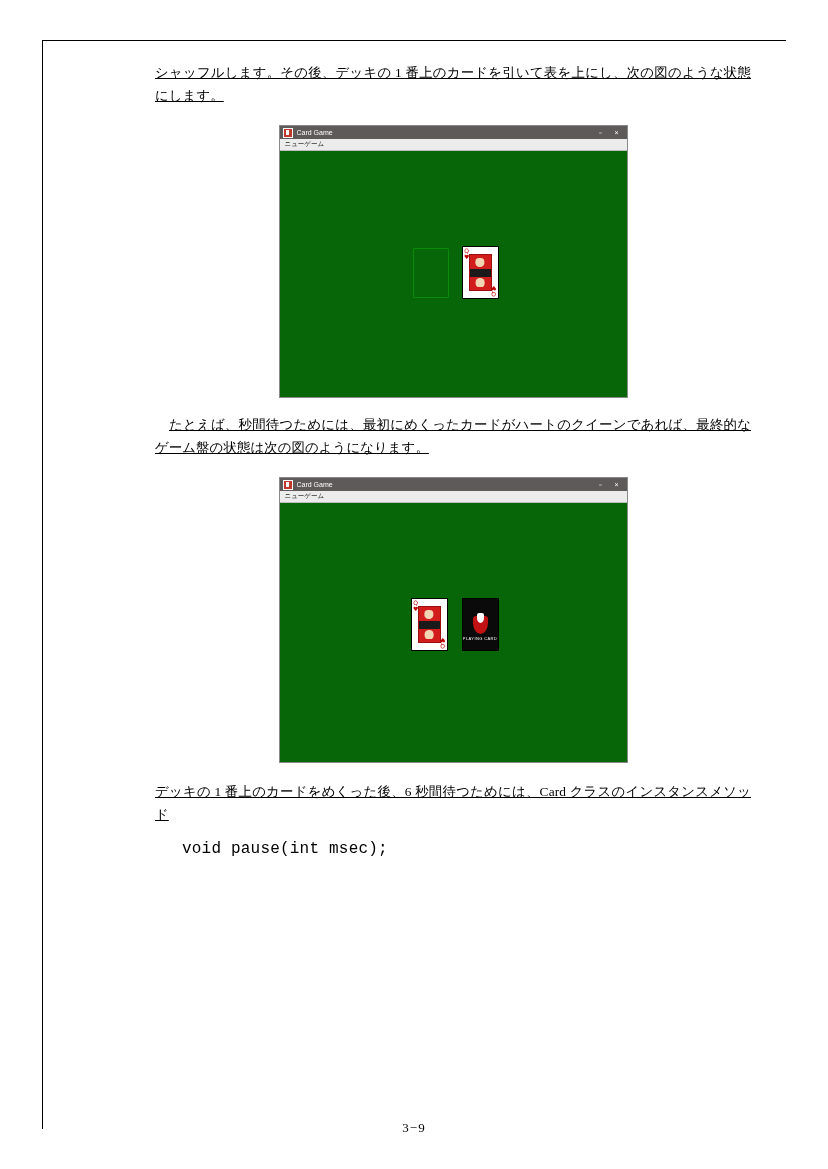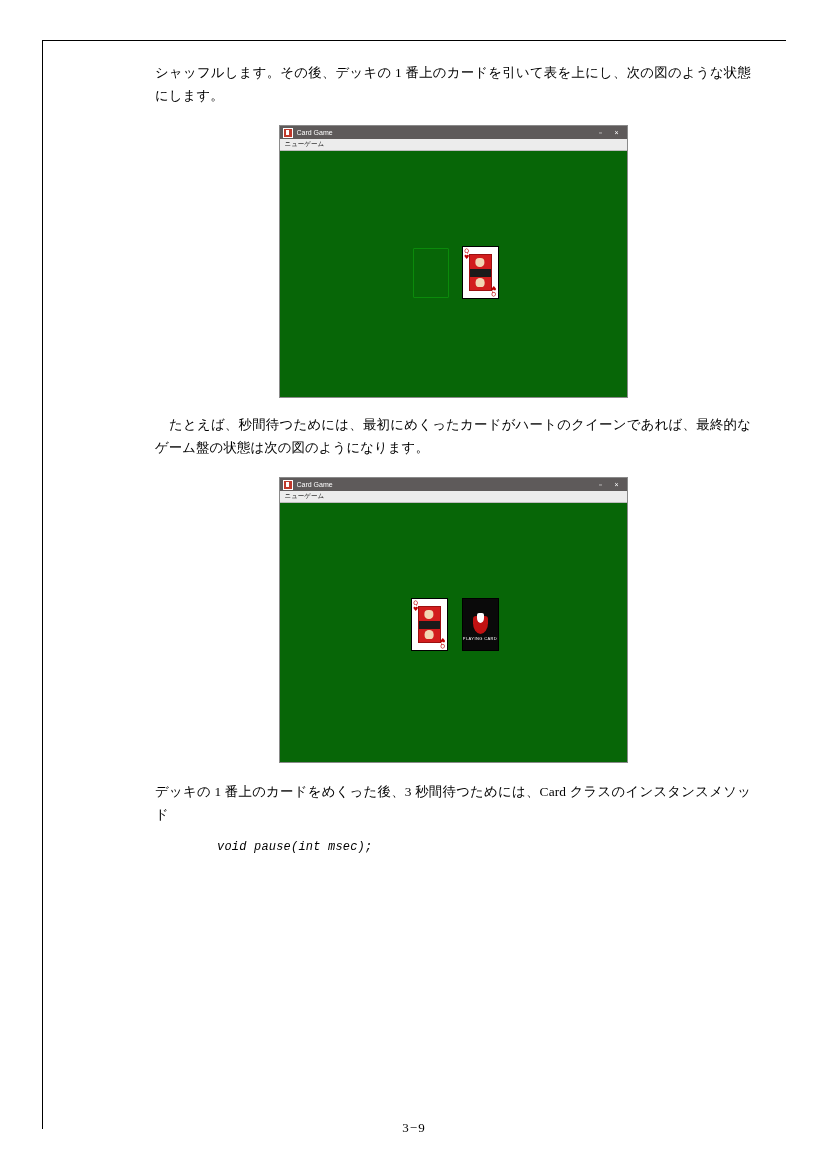--- a/index.html
+++ b/index.html
@@ -41,31 +41,31 @@
     left: 155px;
     top: 62px;
     width: 596px;
   }
   p.para {
     margin: 0 0 0 0;
     font-size: 13.4px;
     line-height: 22.5px;
     text-align: justify;
     letter-spacing: 0.1px;
+    text-decoration: underline;
   }
   p.indent {
     text-indent: 14px;
   }
   .code-line {
     font-family: "Liberation Mono", monospace;
-    font-size: 12px;
-    margin-left: 62px;
+    font-size: 16px;
+    margin-left: 27px;
     margin-top: 14px;
     letter-spacing: 0.2px;
-    font-style: italic;
   }
   .figure {
     display: flex;
     justify-content: center;
     margin: 18px 0 0 0;
   }
   
   .win {
     width: 347px;
     background: #d9d9d9;
@@ -330,20 +330,20 @@
               <span class="mark"></span>
               <span class="backtext">PLAYING CARD</span>
             </div>
           </div>
         </div>
       </div>
     </div>
 
     <div style="height:18px"></div>
 
-    <p class="para">デッキの 1 番上のカードをめくった後、3 秒間待つためには、Card クラスのインスタンスメソッド</p>
+    <p class="para">デッキの 1 番上のカードをめくった後、6 秒間待つためには、Card クラスのインスタンスメソッド</p>
     <div class="code-line">void pause(int msec);</div>
 
   </div>
 
   <div class="footer">3−9</div>
 
 </div>
 
 </body></html>

